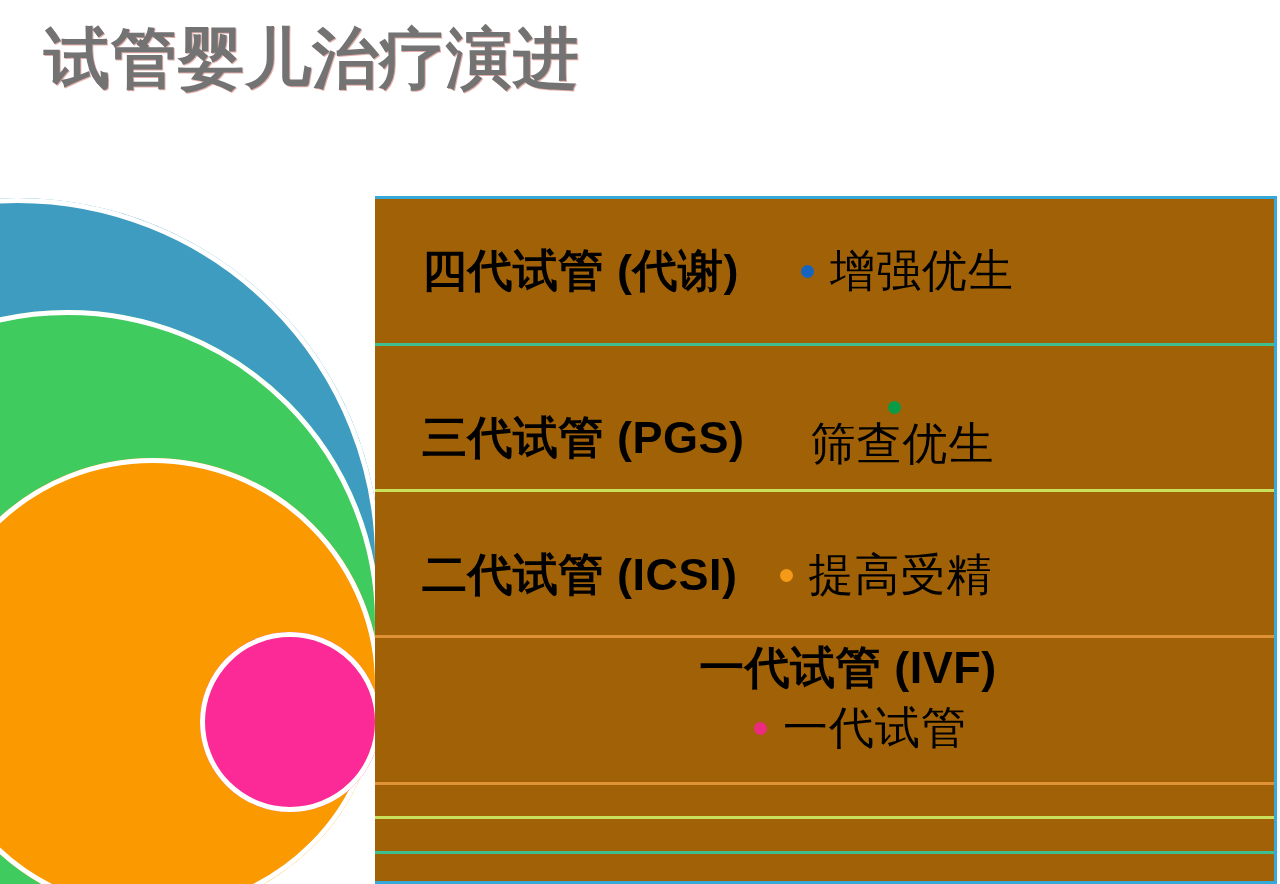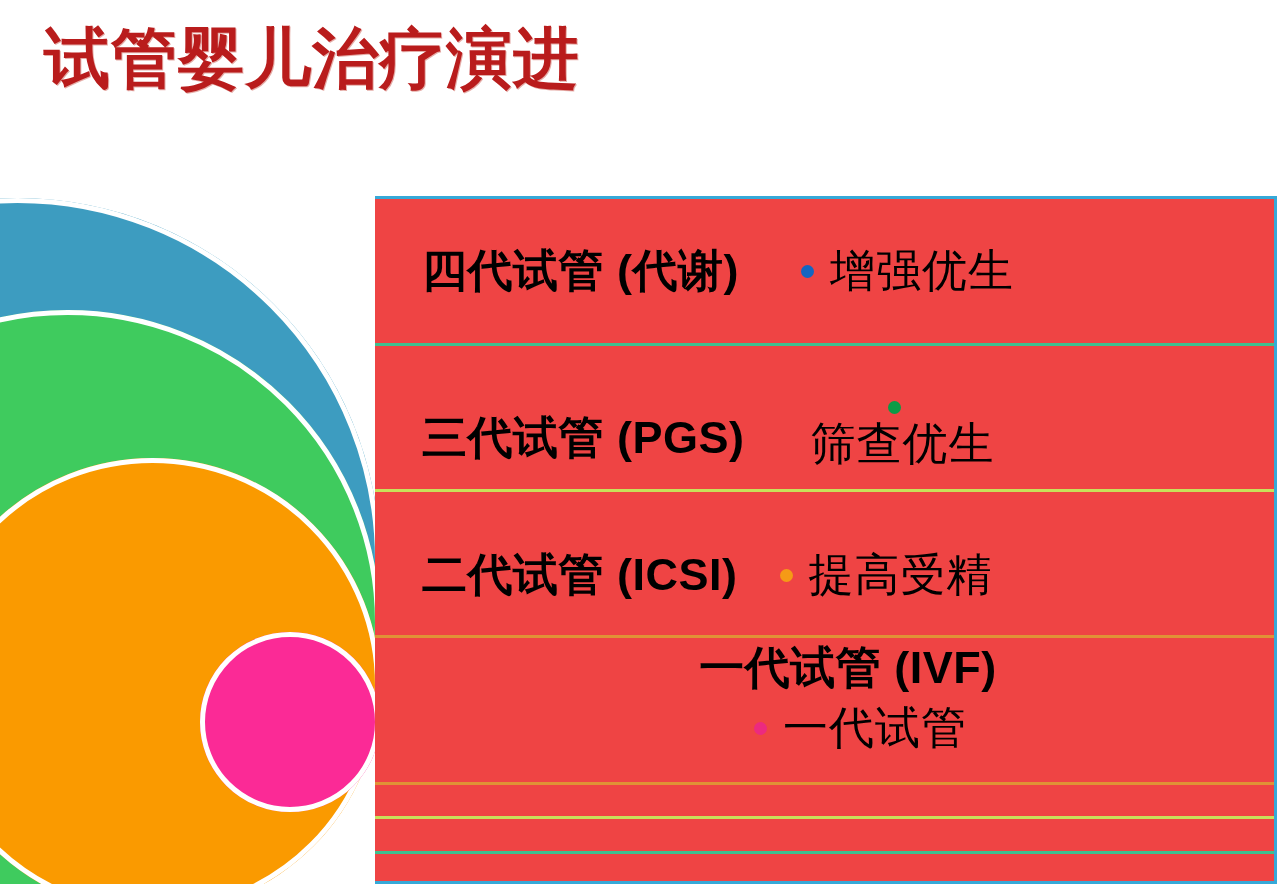--- a/index.html
+++ b/index.html
@@ -21,21 +21,21 @@
   }
 
   
   .title {
     position: absolute;
     left: 44px;
     top: 22px;
     font-size: 66px;
     font-weight: bold;
     letter-spacing: 1px;
-    color: #b91c1c;
+    color: #737373;
     line-height: 1.12;
     white-space: nowrap;
     text-shadow: 1px 1px 0 rgba(180,20,5,0.35);
   }
 
   
   .arcs {
     position: absolute;
     left: 0;
     top: 180px;
@@ -57,21 +57,21 @@
     pointer-events: none;
   }
 
   
   .panel {
     position: absolute;
     left: 375px;
     top: 196px;
     width: 902px;
     height: 688px;
-    background: #ef4444;
+    background: #a16207;
     box-sizing: border-box;
     border-top: 3px solid #36a9d8;
     border-right: 3px solid #36a9d8;
     border-bottom: 3px solid #36a9d8;
   }
   .row {
     position: absolute;
     left: 0;
     width: 100%;
     box-sizing: border-box;

